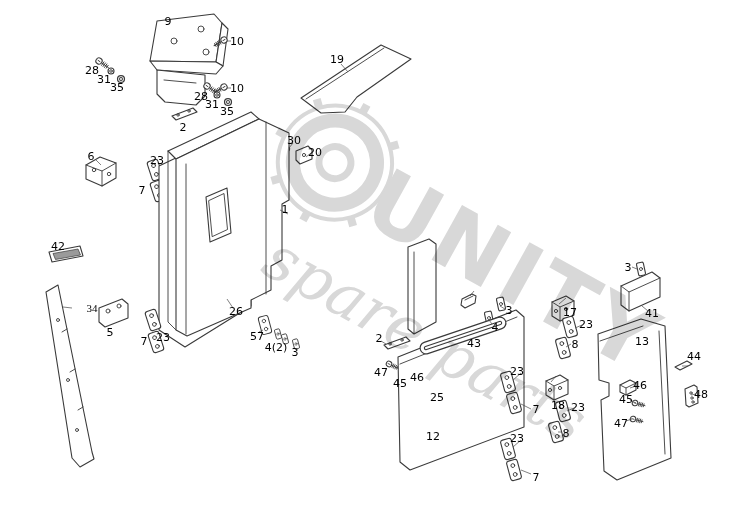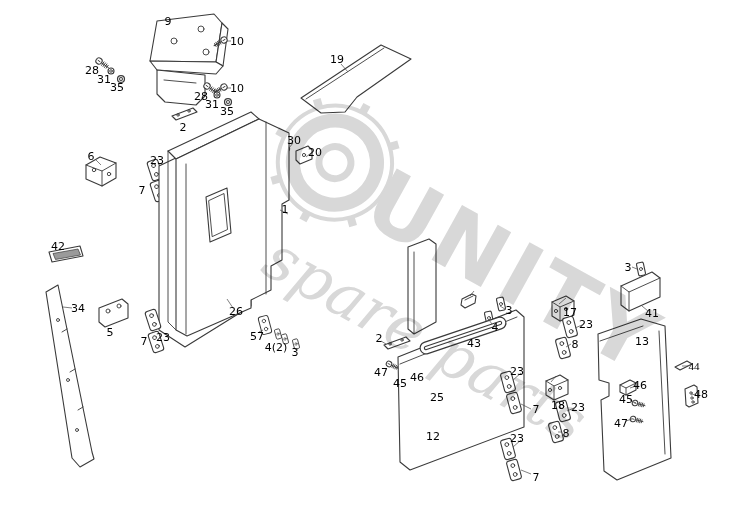--- a/index.html
+++ b/index.html
@@ -311,21 +311,21 @@
       <span class="part-label" style="left: 227px; top: 111px;">35</span>
       <span class="part-label" style="left: 183px; top: 127px;">2</span>
       <span class="part-label" style="left: 337px; top: 59px;">19</span>
       <span class="part-label" style="left: 294px; top: 140px;">30</span>
       <span class="part-label" style="left: 315px; top: 152px;">20</span>
       <span class="part-label" style="left: 91px; top: 156px;">6</span>
       <span class="part-label" style="left: 157px; top: 160px;">23</span>
       <span class="part-label" style="left: 142px; top: 190px;">7</span>
       <span class="part-label" style="left: 285px; top: 209px;">1</span>
       <span class="part-label" style="left: 58px; top: 246px;">42</span>
-      <span class="part-label" style="left: 78px; top: 308px;">34</span>
+      <span class="part-label" style="left: 92px; top: 308px; font-family: Liberation Serif, serif;">34</span>
       <span class="part-label" style="left: 110px; top: 332px;">5</span>
       <span class="part-label" style="left: 163px; top: 337px;">23</span>
       <span class="part-label" style="left: 144px; top: 341px;">7</span>
       <span class="part-label" style="left: 236px; top: 311px;">26</span>
       <span class="part-label" style="left: 257px; top: 336px;">57</span>
       <span class="part-label" style="left: 276px; top: 347px;">4(2)</span>
       <span class="part-label" style="left: 295px; top: 352px;">3</span>
       <span class="part-label" style="left: 474px; top: 300px; margin-top: 43px;">43</span>
       <span class="part-label" style="left: 509px; top: 310px;">3</span>
       <span class="part-label" style="left: 495px; top: 327px;">4</span>
@@ -334,21 +334,21 @@
       <span class="part-label" style="left: 400px; top: 383px;">45</span>
       <span class="part-label" style="left: 417px; top: 377px;">46</span>
       <span class="part-label" style="left: 437px; top: 397px;">25</span>
       <span class="part-label" style="left: 433px; top: 436px;">12</span>
       <span class="part-label" style="left: 570px; top: 312px; text-align: center;">17</span>
       <span class="part-label" style="left: 586px; top: 324px;">23</span>
       <span class="part-label" style="left: 575px; top: 344px;">8</span>
       <span class="part-label" style="left: 628px; top: 267px;">3</span>
       <span class="part-label" style="left: 652px; top: 313px;">41</span>
       <span class="part-label" style="left: 642px; top: 341px;">13</span>
-      <span class="part-label" style="left: 694px; top: 366px; font-family: Liberation Serif, serif;">44</span>
+      <span class="part-label" style="left: 694px; top: 356px;">44</span>
       <span class="part-label" style="left: 701px; top: 394px;">48</span>
       <span class="part-label" style="left: 558px; top: 373px; margin-top: 32px;">18</span>
       <span class="part-label" style="left: 640px; top: 385px;">46</span>
       <span class="part-label" style="left: 626px; top: 399px;">45</span>
       <span class="part-label" style="left: 621px; top: 423px;">47</span>
       <span class="part-label" style="left: 517px; top: 371px;">23</span>
       <span class="part-label" style="left: 536px; top: 409px;">7</span>
       <span class="part-label" style="left: 578px; top: 407px;">23</span>
       <span class="part-label" style="left: 566px; top: 433px;">8</span>
       <span class="part-label" style="left: 517px; top: 438px;">23</span>

